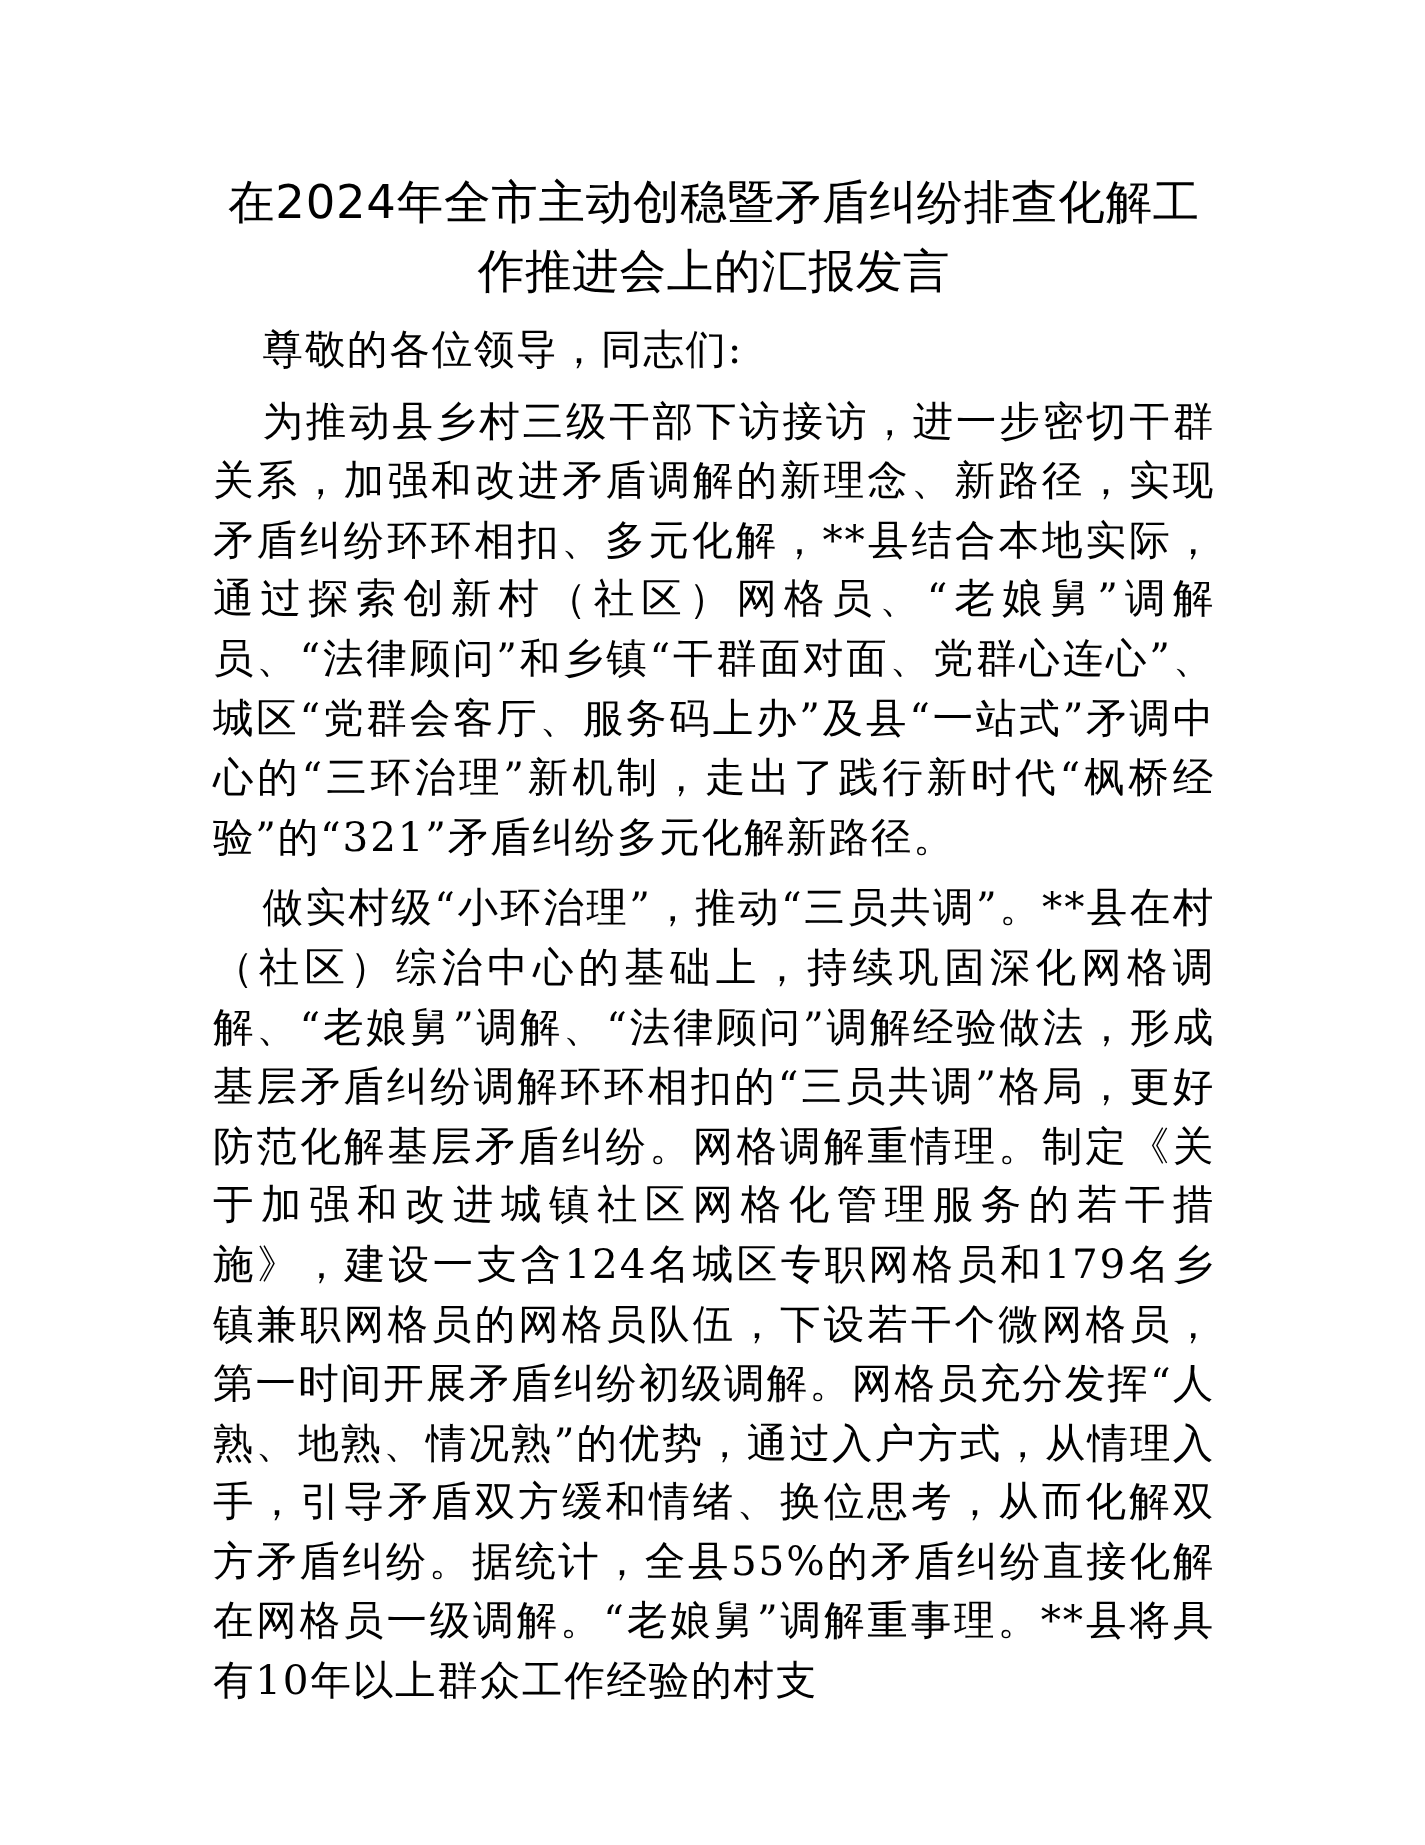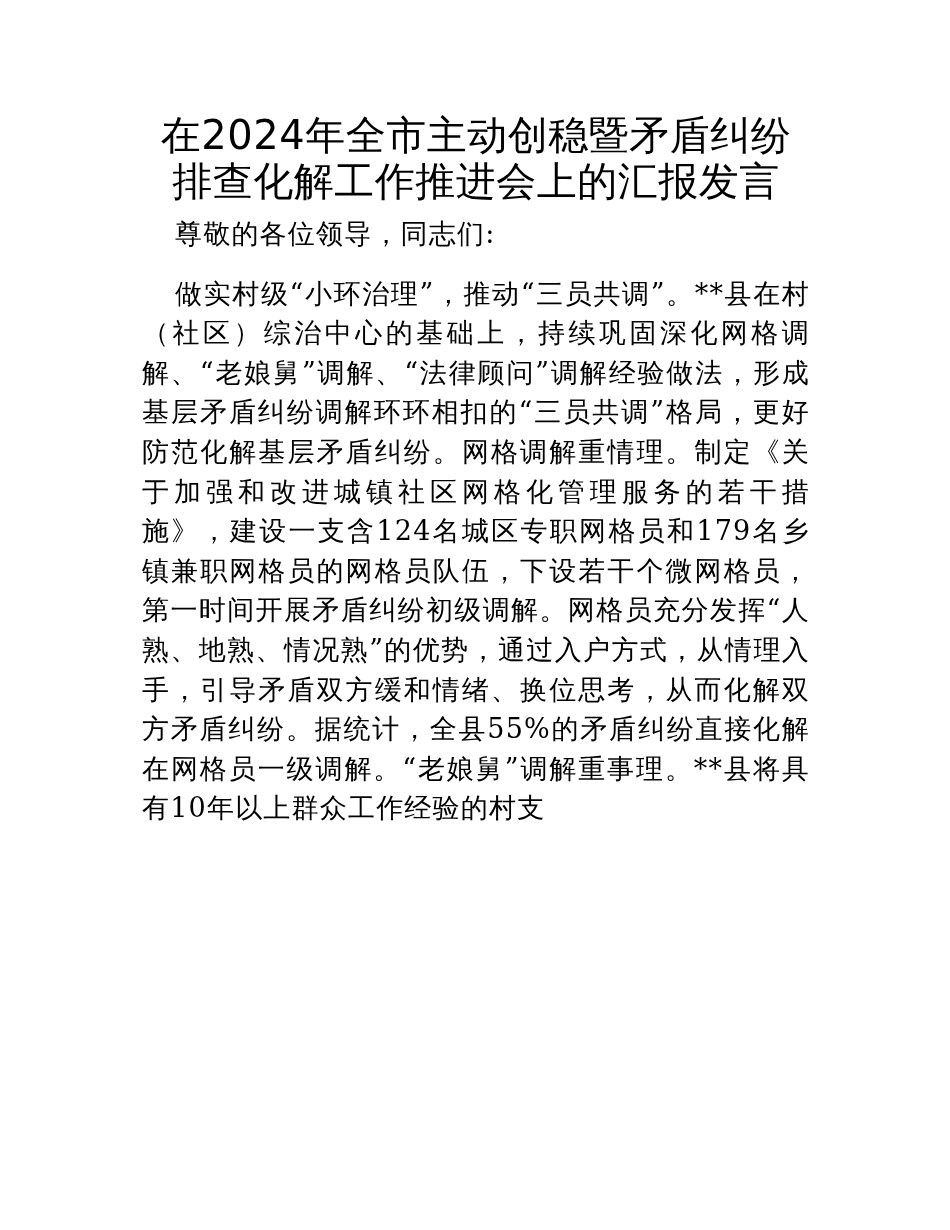--- a/index.html
+++ b/index.html
@@ -19,44 +19,45 @@
       position: absolute;
       left: 142px;
       top: 112px;
       width: 668px;
     }
     .title {
       margin: 0;
       text-align: center;
       font-family: "DejaVu Sans", "Liberation Sans", sans-serif;
       font-weight: normal;
-      font-size: 40px;
+      font-size: 31px;
       line-height: 46px;
       letter-spacing: 0.5px;
     }
     .para {
       margin: 0;
       font-size: 27px;
       line-height: 39.6px;
       text-align: justify;
       text-align-last: left;
       letter-spacing: 1.2px;
     }
     .greeting {
       margin-top: 10px;
       margin-bottom: 8px;
       text-indent: 33px;
     }
     .indent {
       text-indent: 33px;
     }
     .gap {
-      margin-top: 20px;
+      margin-top: 8px;
     }
   </style>
 </head>
 <body>
 
 <div class="page">
   <h1 class="title">在2024年全市主动创稳暨矛盾纠纷排查化解工作推进会上的汇报发言</h1>
   <p class="para greeting">尊敬的各位领导，同志们:</p>
+  <p class="para indent">为推动县乡村三级干部下访接访，进一步密切干群关系，加强和改进矛盾调解的新理念、新路径，实现矛盾纠纷环环相扣、多元化解，**县结合本地实际，通过探索创新村（社区）网格员、“老娘舅”调解员、“法律顾问”和乡镇“干群面对面、党群心连心”、城区“党群会客厅、服务码上办”及县“一站式”矛调中心的“三环治理”新机制，走出了践行新时代“枫桥经验”的“321”矛盾纠纷多元化解新路径。</p>
   <p class="para indent gap">做实村级“小环治理”，推动“三员共调”。**县在村（社区）综治中心的基础上，持续巩固深化网格调解、“老娘舅”调解、“法律顾问”调解经验做法，形成基层矛盾纠纷调解环环相扣的“三员共调”格局，更好防范化解基层矛盾纠纷。网格调解重情理。制定《关于加强和改进城镇社区网格化管理服务的若干措施》，建设一支含124名城区专职网格员和179名乡镇兼职网格员的网格员队伍，下设若干个微网格员，第一时间开展矛盾纠纷初级调解。网格员充分发挥“人熟、地熟、情况熟”的优势，通过入户方式，从情理入手，引导矛盾双方缓和情绪、换位思考，从而化解双方矛盾纠纷。据统计，全县55%的矛盾纠纷直接化解在网格员一级调解。“老娘舅”调解重事理。**县将具有10年以上群众工作经验的村支</p>
 </div>
 
 </body></html>

